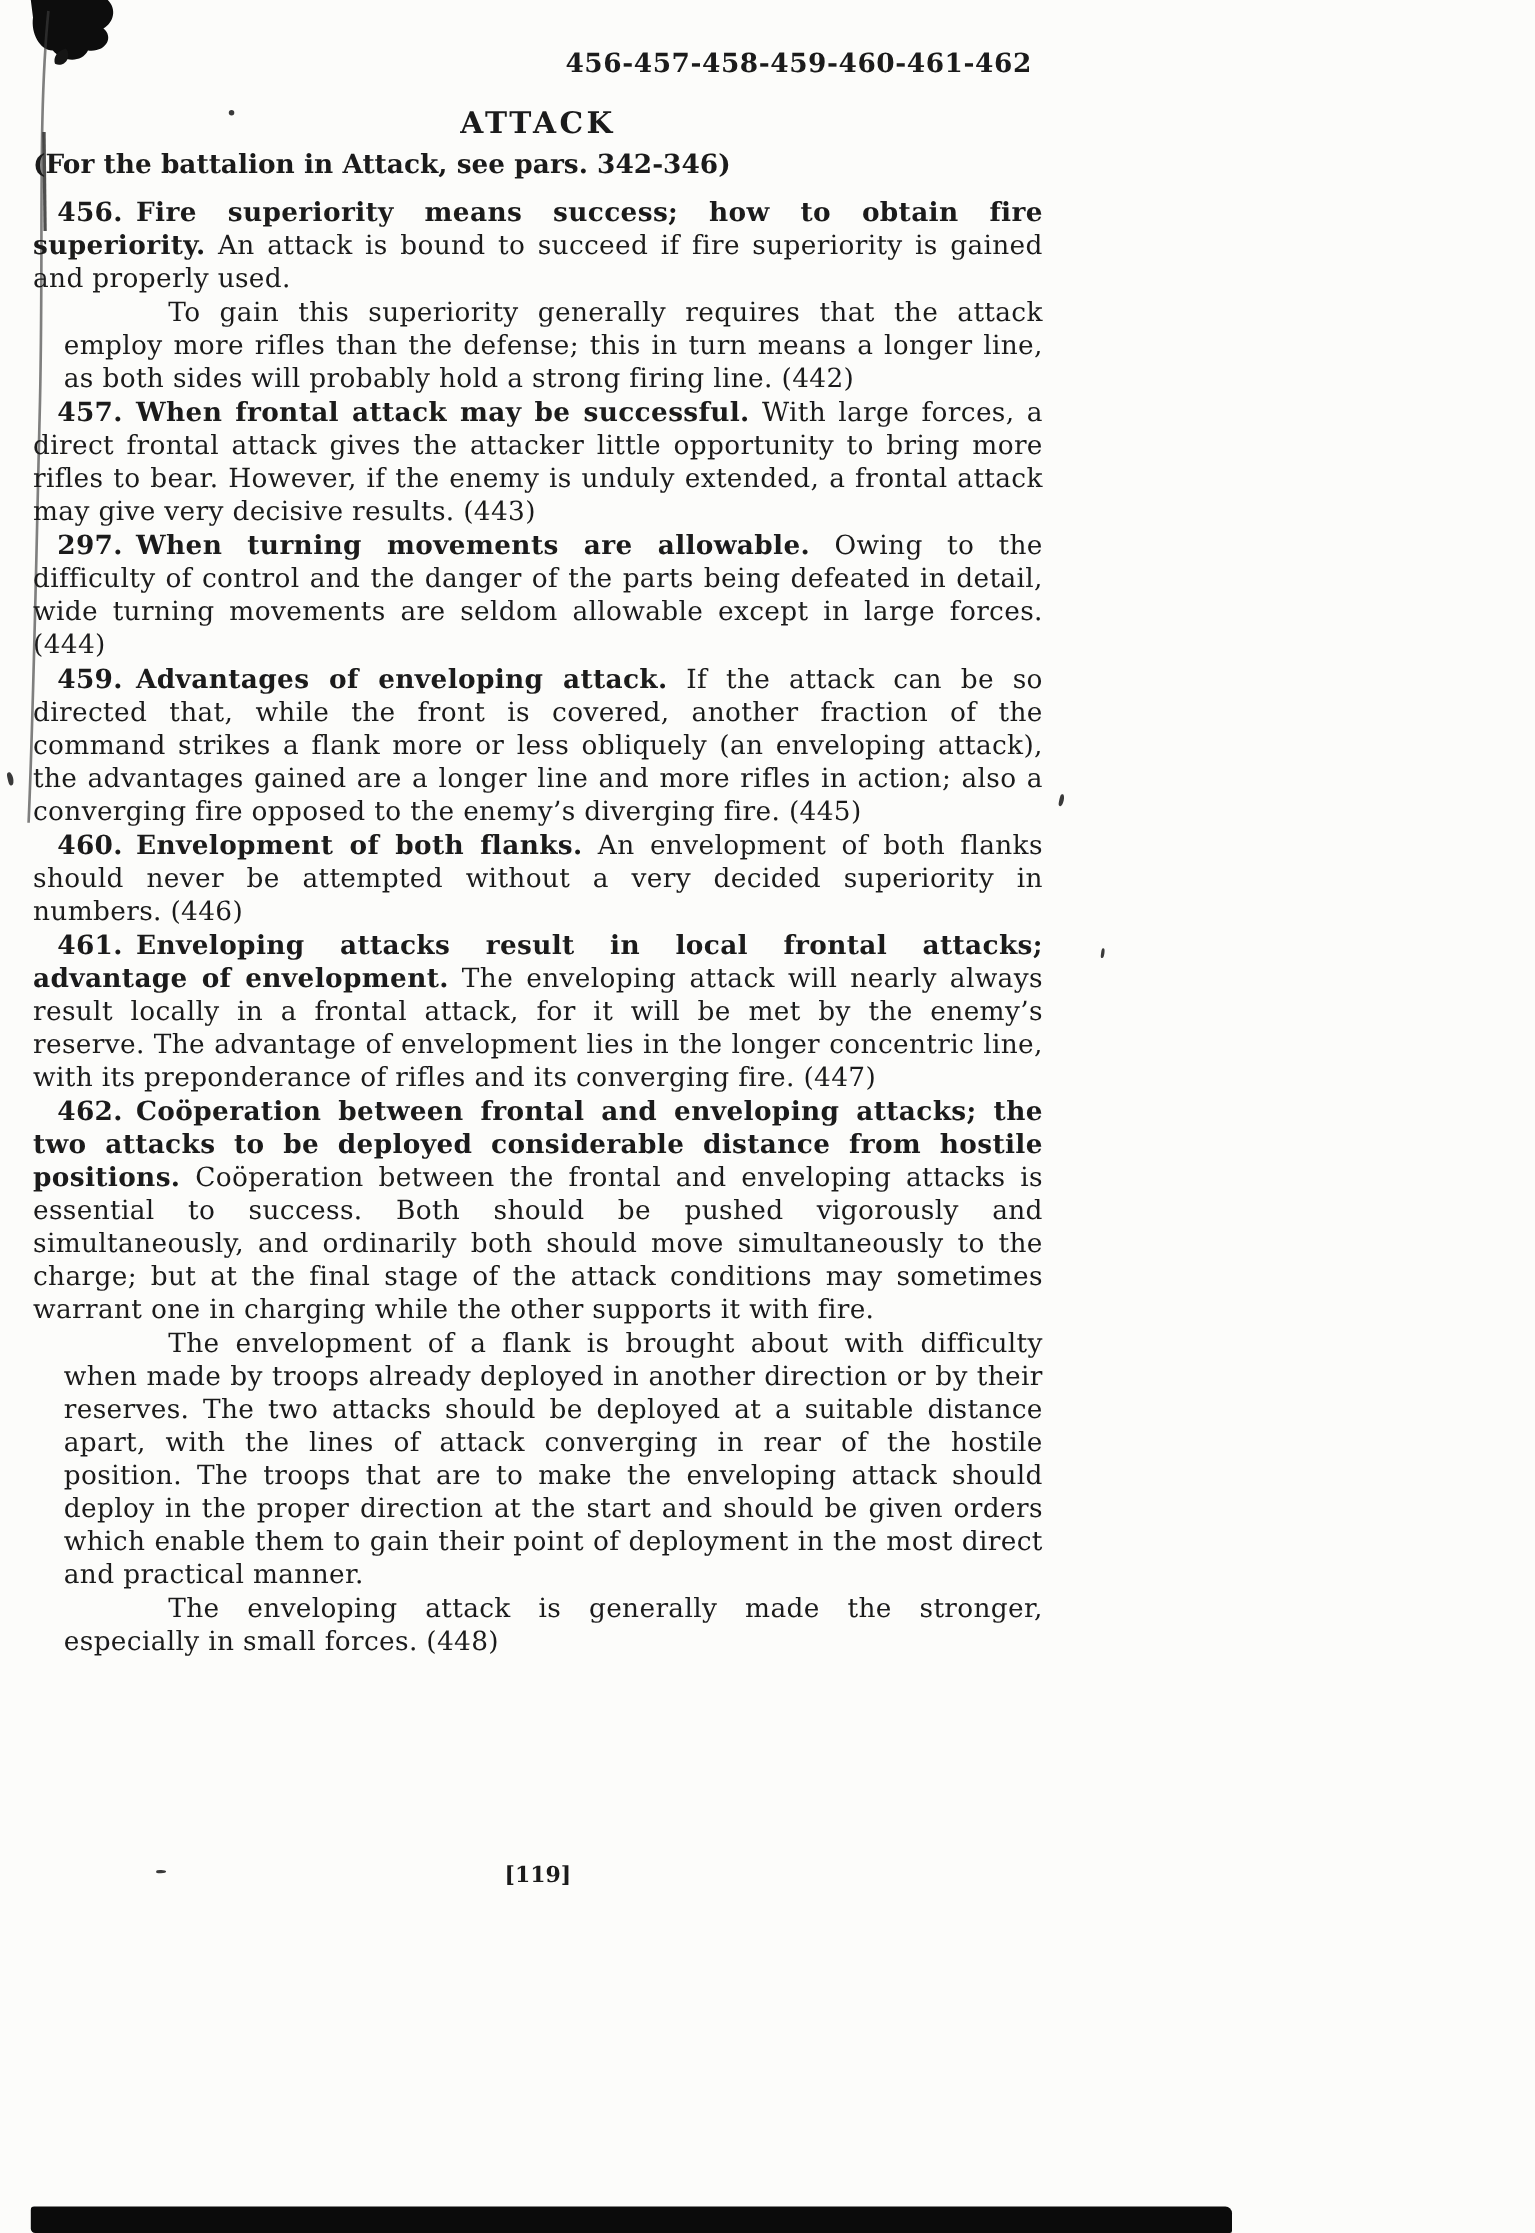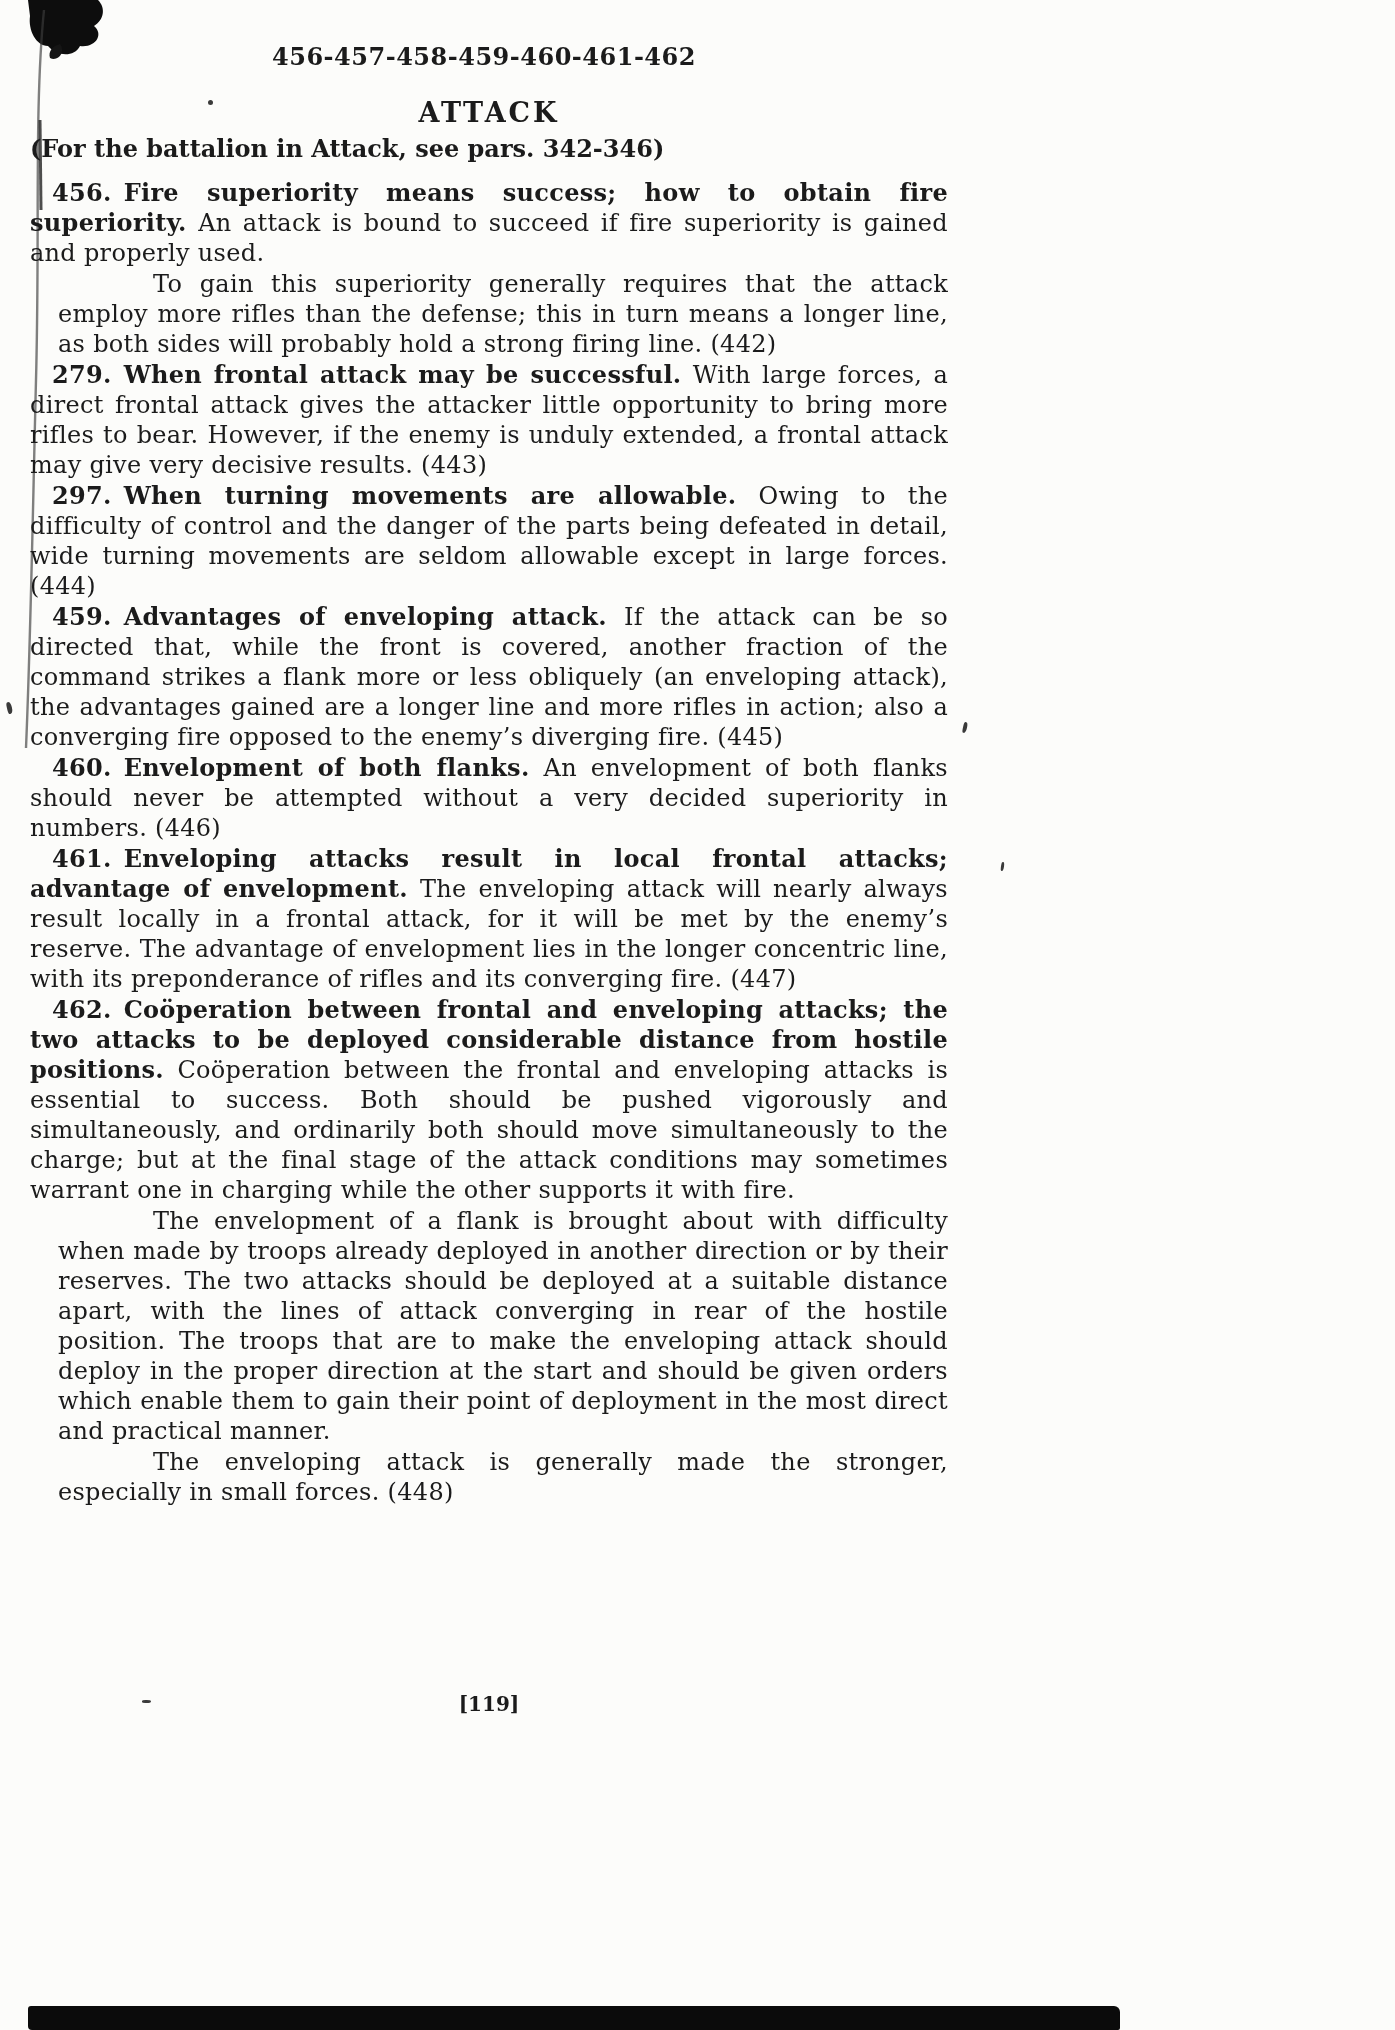--- a/index.html
+++ b/index.html
@@ -19,21 +19,21 @@
     position: absolute;
     inset: 0;
   }
   .sheet {
     position: absolute;
     left: 30px;
     top: 44px;
     width: 918px;
   }
   .header-number {
-    text-align: center;
+    text-align: right;
     padding-right: 10px;
     font-weight: bold;
     font-size: 24px;
     letter-spacing: 0.5px;
     line-height: 26px;
   }
   .title {
     margin: 28px 0 0 0;
     text-align: center;
     font-weight: bold;
@@ -124,21 +124,21 @@
     <h1 class="title">ATTACK</h1>
 
     <div class="subtitle">(For the battalion in Attack, see pars. 342-346)</div>
 
     <div class="content">
 
       <p class="para"><span class="num">456.</span><span class="heading">Fire superiority means success; how to obtain fire superiority.</span> <span class="body-text">An attack is bound to succeed if fire superiority is gained and properly used.</span></p>
 
       <p class="para cont"><span class="body-text">To gain this superiority generally requires that the attack employ more rifles than the defense; this in turn means a longer line, as both sides will probably hold a strong firing line.  (442)</span></p>
 
-      <p class="para"><span class="num">279.</span><span class="heading">When frontal attack may be successful.</span> <span class="body-text">With large forces, a direct frontal attack gives the attacker little opportunity to bring more rifles to bear.  However, if the enemy is unduly extended, a frontal attack may give very decisive results.  (443)</span></p>
+      <p class="para"><span class="num">457.</span><span class="heading">When frontal attack may be successful.</span> <span class="body-text">With large forces, a direct frontal attack gives the attacker little opportunity to bring more rifles to bear.  However, if the enemy is unduly extended, a frontal attack may give very decisive results.  (443)</span></p>
 
       <p class="para"><span class="num">297.</span><span class="heading">When turning movements are allowable.</span> <span class="body-text">Owing to the difficulty of control and the danger of the parts being defeated in detail, wide turning movements are seldom allowable except in large forces.  (444)</span></p>
 
       <p class="para"><span class="num">459.</span><span class="heading">Advantages of enveloping attack.</span> <span class="body-text">If the attack can be so directed that, while the front is covered, another fraction of the command strikes a flank more or less obliquely (an enveloping attack), the advantages gained are a longer line and more rifles in action; also a converging fire opposed to the enemy’s diverging fire.  (445)</span></p>
 
       <p class="para"><span class="num">460.</span><span class="heading">Envelopment of both flanks.</span> <span class="body-text">An envelopment of both flanks should never be attempted without a very decided superiority in numbers. (446)</span></p>
 
       <p class="para"><span class="num">461.</span><span class="heading">Enveloping attacks result in local frontal attacks; advantage of envelopment.</span> <span class="body-text">The enveloping attack will nearly always result locally in a frontal attack, for it will be met by the enemy’s reserve.  The advantage of envelopment lies in the longer concentric line, with its preponderance of rifles and its converging fire.  (447)</span></p>
 
       <p class="para"><span class="num">462.</span><span class="heading">Coöperation between frontal and enveloping attacks; the two attacks to be deployed considerable distance from hostile positions.</span> <span class="body-text">Coöperation between the frontal and enveloping attacks is essential to success.  Both should be pushed vigorously and simultaneously, and ordinarily both should move simultaneously to the charge; but at the final stage of the attack conditions may sometimes warrant one in charging while the other supports it with fire.</span></p>

